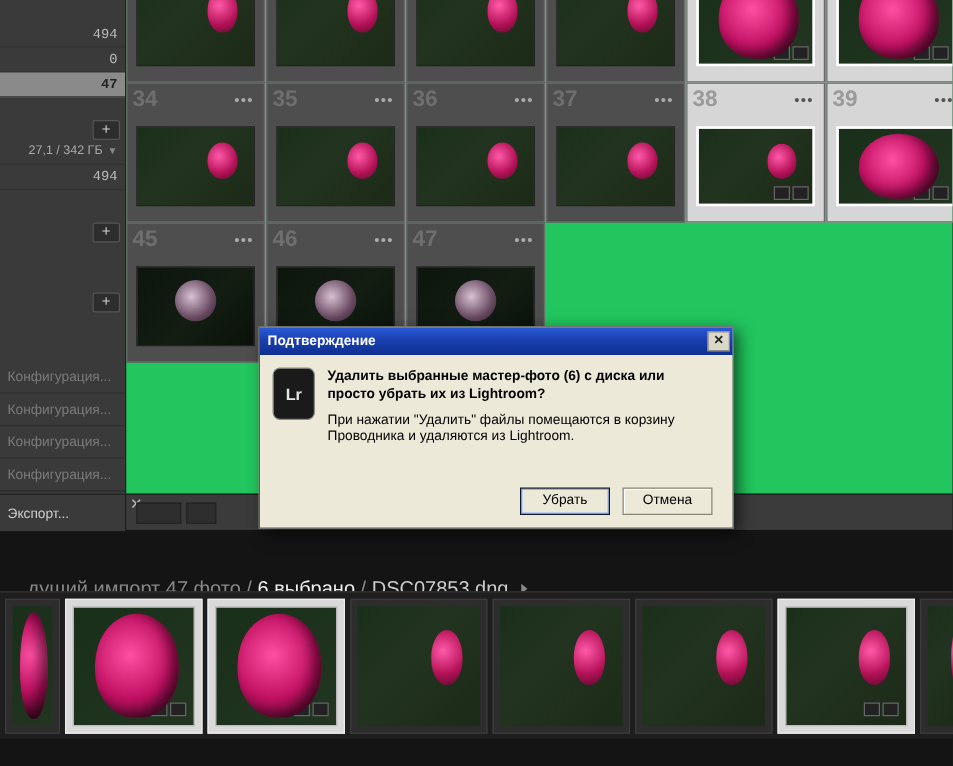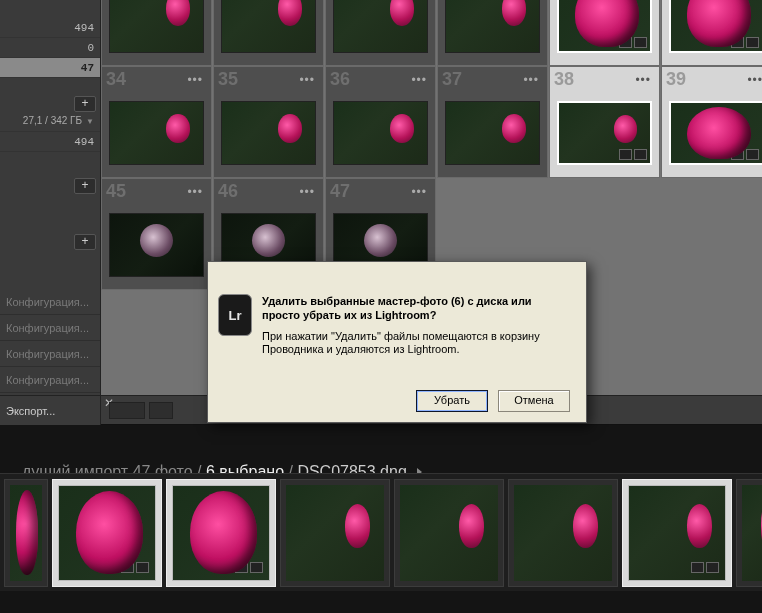--- a/index.html
+++ b/index.html
@@ -23,21 +23,21 @@
   .config-list{position:absolute;left:0;bottom:32px;width:100%;}
   .config-item{height:26px;line-height:26px;padding-left:6px;color:#7a7a7a;
     font-size:11px;border-bottom:1px solid #2e2e2e;background:#3a3a3a;
     white-space:nowrap;overflow:hidden;}
   .export-row{position:absolute;left:0;bottom:0;height:30px;width:100%;
     background:#3a3a3a;border-top:1px solid #222;line-height:30px;
     padding-left:6px;color:#ccc;font-size:11px;}
 
   
   .grid-area{position:absolute;left:101px;top:0;right:0;height:395px;
-    background:#737373;overflow:hidden;}
+    background:#22c55e;overflow:hidden;}
   .row{position:absolute;left:0;right:0;}
   .row0{top:-36px;height:102px;}
   .row1{top:66px;height:112px;}
   .row2{top:178px;height:112px;}
   .cell{position:absolute;top:0;height:100%;
     background:#4e4e4e;border:1px solid #6a6a6a;}
   .cell .num{position:absolute;left:4px;top:2px;font-size:18px;color:#6f6f6f;
     font-weight:600;}
   .cell .dots{position:absolute;right:8px;top:6px;color:#aaa;font-size:12px;
     letter-spacing:1px;}
@@ -316,20 +316,24 @@
         </div>
     </div>
   </div>
   <div class="fcell small">
     <div class="fthumb t-green"></div>
   </div>
 </div>
 <div class="fs-bot"></div>
 
 <div class="dlg">
+  <div class="dlg-titlebar">
+    <span class="dlg-title">Подтверждение</span>
+    <div class="dlg-x">✕</div>
+  </div>
   <div class="dlg-body">
     <div class="dlg-icon">
       <span>Lr</span>
     </div>
     <div class="dlg-msg">Удалить выбранные мастер-фото (6) с диска или просто убрать их из Lightroom?</div>
     <div class="dlg-info">При нажатии "Удалить" файлы помещаются в корзину Проводника и удаляются из Lightroom.</div>
     <div class="dlg-btns">
       <div class="dlg-btn def">Убрать</div>
       <div class="dlg-btn">Отмена</div>
     </div>

